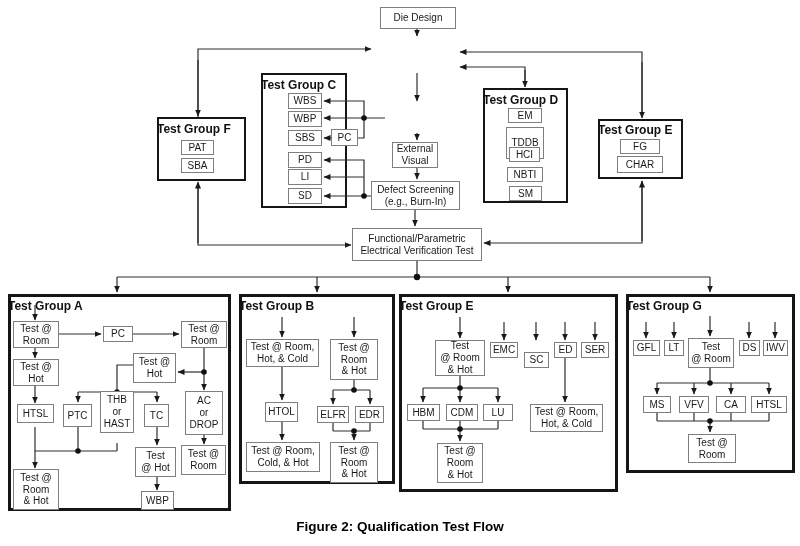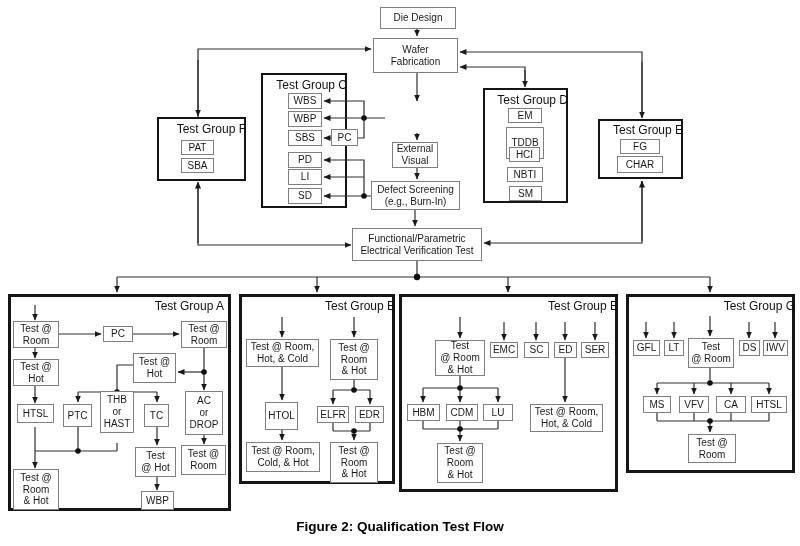--- a/index.html
+++ b/index.html
@@ -1,19 +1,19 @@
 <!DOCTYPE html>
 <html><head>
 <meta charset="utf-8">
 <style>
   html,body{margin:0;padding:0;background:#fff;}
   .stage{position:relative;width:800px;height:546px;background:#fff;
          font-family:"Liberation Sans",sans-serif;color:#1a1a1a;overflow:hidden;}
   .group{position:absolute;border:3px solid #151515;background:transparent;box-sizing:border-box;}
-  .gtitle{position:absolute;font-weight:normal;font-size:12px;text-align:right;color:#111;}
+  .gtitle{position:absolute;font-weight:bold;font-size:12px;text-align:left;color:#111;}
   .node{position:absolute;border:1px solid #7f7f7f;background:#fff;box-sizing:border-box;
         display:flex;align-items:center;justify-content:center;text-align:center;
         font-size:10px;line-height:1.18;white-space:pre-line;z-index:5;color:#1a1a1a;}
   .edges{position:absolute;left:0;top:0;z-index:3;}
   .caption{position:absolute;left:0;top:519px;width:800px;text-align:center;
            font-weight:bold;font-size:13.5px;color:#000;}
 </style>
 </head>
 <body>
 
@@ -163,22 +163,20 @@
       <circle cx="354" cy="390" r="2.8"></circle>
         <circle cx="354" cy="431" r="2.8"></circle>
       <circle cx="460" cy="388" r="2.8"></circle>
         <circle cx="460" cy="429" r="2.8"></circle>
       <circle cx="710" cy="383" r="2.8"></circle>
         <circle cx="710" cy="421" r="2.8"></circle>
     </g>
   </svg>
 
   <div class="node" style="left:380px;top:7px;width:76px;height:22px">Die Design</div>
-  <div class="node" style="left:373px;top:38px;width:85px;height:35px">Wafer
-Fabrication</div>
   <div class="node" style="left:392px;top:142px;width:46px;height:26px">External
 Visual</div>
   <div class="node" style="left:352px;top:228px;width:130px;height:33px">Functional/Parametric
 Electrical Verification Test</div>
   <div class="node" style="left:371px;top:181px;width:89px;height:29px">Defect Screening
 (e.g., Burn-In)</div>
 
   <div class="node" style="left:288px;top:93px;width:34px;height:16px">WBS</div>
   <div class="node" style="left:288px;top:111px;width:34px;height:16px">WBP</div>
   <div class="node" style="left:288px;top:130px;width:34px;height:16px">SBS</div>
@@ -224,34 +222,34 @@
   <div class="node" style="left:13px;top:469px;width:46px;height:41px">Test @
 Room
 &amp; Hot</div>
   <div class="node" style="left:141px;top:491px;width:33px;height:19px">WBP</div>
 
   <div class="node" style="left:246px;top:339px;width:73px;height:28px">Test @ Room,
 Hot, &amp; Cold</div>
   <div class="node" style="left:330px;top:339px;width:48px;height:41px">Test @
 Room
 &amp; Hot</div>
-  <div class="node" style="left:265px;top:402px;width:33px;height:28px">HTOL</div>
+  <div class="node" style="left:265px;top:402px;width:33px;height:20px">HTOL</div>
   <div class="node" style="left:317px;top:406px;width:32px;height:17px">ELFR</div>
   <div class="node" style="left:355px;top:406px;width:29px;height:17px">EDR</div>
   <div class="node" style="left:246px;top:442px;width:74px;height:30px">Test @ Room,
 Cold, &amp; Hot</div>
   <div class="node" style="left:330px;top:442px;width:48px;height:41px">Test @
 Room
 &amp; Hot</div>
 
   <div class="node" style="left:435px;top:340px;width:50px;height:36px">Test
 @ Room
 &amp; Hot</div>
   <div class="node" style="left:490px;top:342px;width:28px;height:16px">EMC</div>
-  <div class="node" style="left:524px;top:342px;width:25px;height:16px">SC</div>
+  <div class="node" style="left:524px;top:352px;width:25px;height:16px">SC</div>
   <div class="node" style="left:554px;top:342px;width:23px;height:16px">ED</div>
   <div class="node" style="left:581px;top:342px;width:28px;height:16px">SER</div>
   <div class="node" style="left:407px;top:404px;width:33px;height:17px">HBM</div>
   <div class="node" style="left:446px;top:404px;width:32px;height:17px">CDM</div>
   <div class="node" style="left:483px;top:404px;width:30px;height:17px">LU</div>
   <div class="node" style="left:530px;top:404px;width:73px;height:28px">Test @ Room,
 Hot, &amp; Cold</div>
   <div class="node" style="left:437px;top:443px;width:46px;height:40px">Test @
 Room
 &amp; Hot</div>

